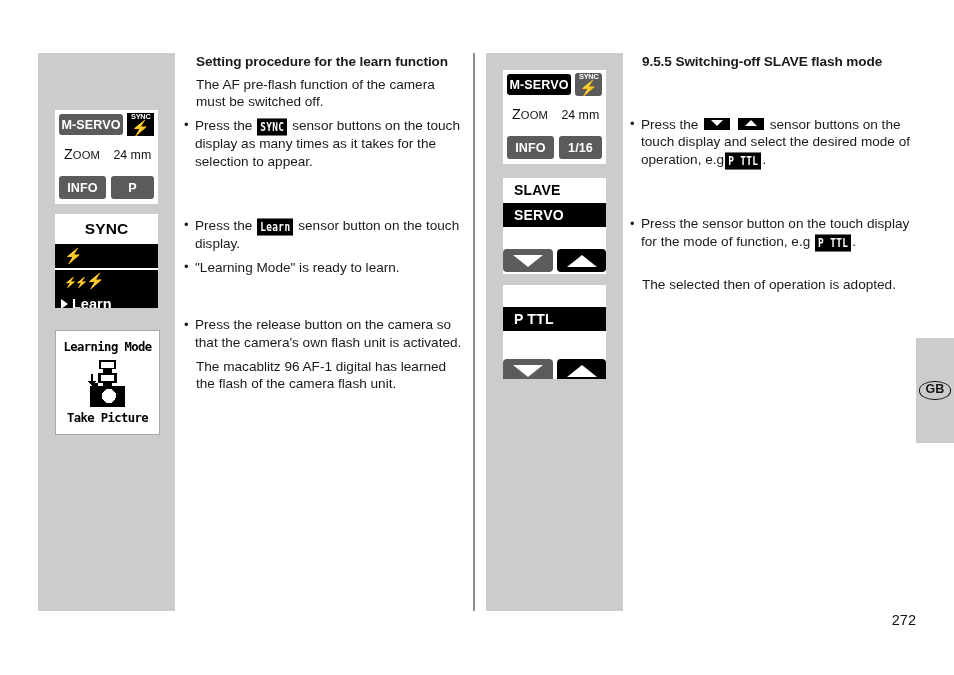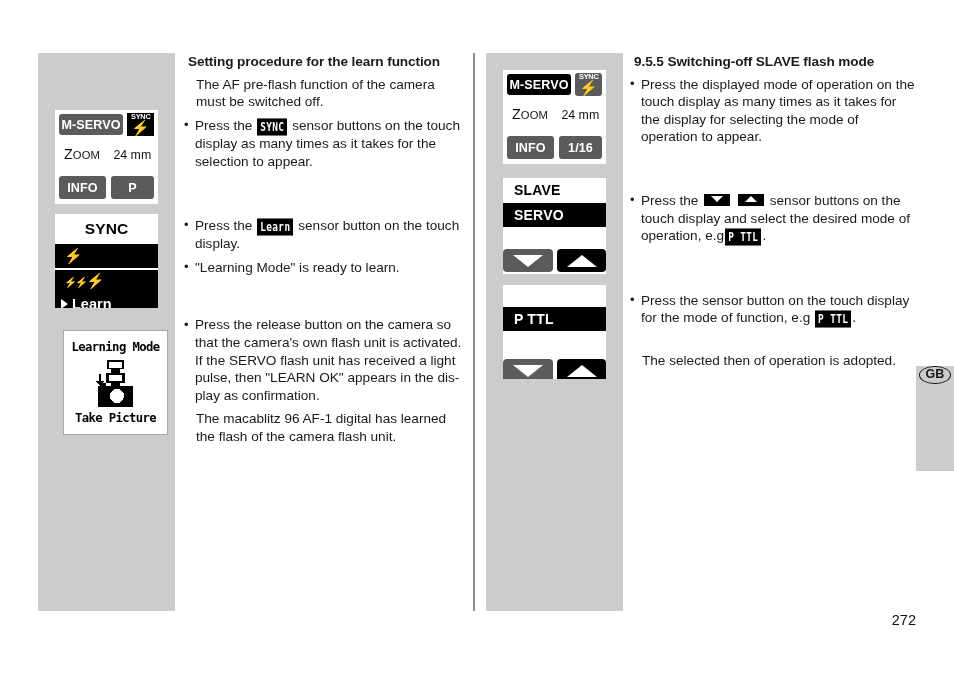--- a/index.html
+++ b/index.html
@@ -31,23 +31,22 @@
     background: #8d8d8d;
   }
 
   
   #lang-tab {
     position: absolute;
     left: 916px; top: 338px;
     width: 38px; height: 105px;
     background: #cccccc;
     display: flex;
-    align-items: flex-start;
+    align-items: center;
     justify-content: center;
-    margin-top: 28px;
   }
   #lang-tab .oval {
     border: 1.6px solid #111;
     border-radius: 50%;
     font-size: 12.5px;
     font-weight: 700;
     letter-spacing: .2px;
     padding: 1px 5px 2px 5px;
     line-height: 1.05;
   }
@@ -65,21 +64,21 @@
     font-size: 13.6px;
     line-height: 17.6px;
     color: #1a1a1a;
   }
   #col-mid   { left: 184px; top: 53px; width: 282px; }
   #col-right { left: 630px; top: 53px; width: 286px; }
 
   .heading {
     font-weight: 700;
     font-size: 13.6px;
-    margin: 0 0 5px 4px;
+    margin: 0 0 5px 12px;
     letter-spacing: -0.1px;
   }
   .para { margin: 0 0 6px 12px; }
 
   .bullet {
     position: relative;
     padding-left: 11px;
     margin: 0 0 6px 0;
   }
   .bullet::before {
@@ -233,21 +232,20 @@
     border-right: 15px solid transparent;
   }
   .navbtn i.down { border-top: 12px solid #fff; }
   .navbtn i.up   { border-bottom: 12px solid #fff; }
 
   
   #lcd-learning {
     left: 55px; top: 330px; width: 103px; height: 103px;
     border: 1px solid #a8a8a8;
     background: #fff;
-    margin-left: 8px;
   }
   .pixtext {
     position: absolute;
     width: 100%;
     text-align: center;
     font-family: "DejaVu Sans Mono", monospace;
     font-weight: 700;
     font-size: 12px;
     letter-spacing: -0.6px;
     color: #000;
@@ -403,32 +401,28 @@
   </div>
 
   <div class="bullet">
     <span>"Learning Mode" is ready to learn.</span>
   </div>
 
   <div class="spacer-34"></div>
 
   <div class="bullet">
     <span>Press the release button on the camera so that the camera's own flash unit is activated.</span><br>
-    <span>If the SERVO flash unit has received a light pulse, then "LEARN OK" appears in the dis-play as confirmation.</span>
   </div>
 
   <p class="para">The macablitz 96 AF-1 digital has learned the flash of the camera flash unit.</p>
 </div>
 
 <div class="textcol" id="col-right">
   <p class="heading">9.5.5 Switching-off SLAVE flash mode</p>
 
-  <div class="bullet">
-    <span>Press the displayed mode of operation on the touch display as many times as it takes for the display for selecting the mode of operation to appear.</span>
-  </div>
 
   <div class="spacer-40"></div>
 
   <div class="bullet">
     <span>Press the</span>
     <span class="arrowglyph down"></span>
     <span class="arrowglyph up"></span>
     <span>sensor buttons on the touch display and select the desired mode of operation, e.g</span><span class="keyglyph-wrap"><span class="keyglyph">P TTL</span></span><span>.</span>
   </div>
 

